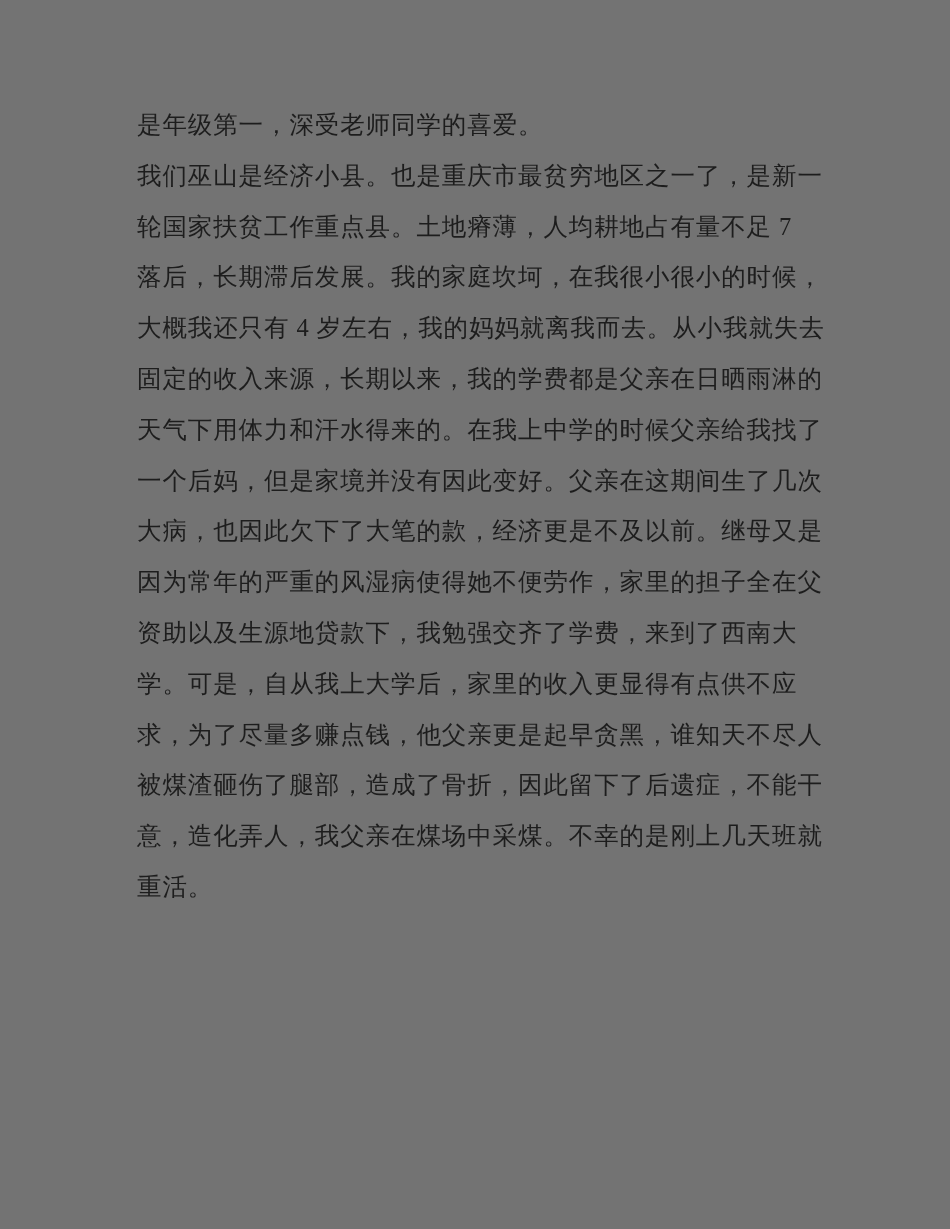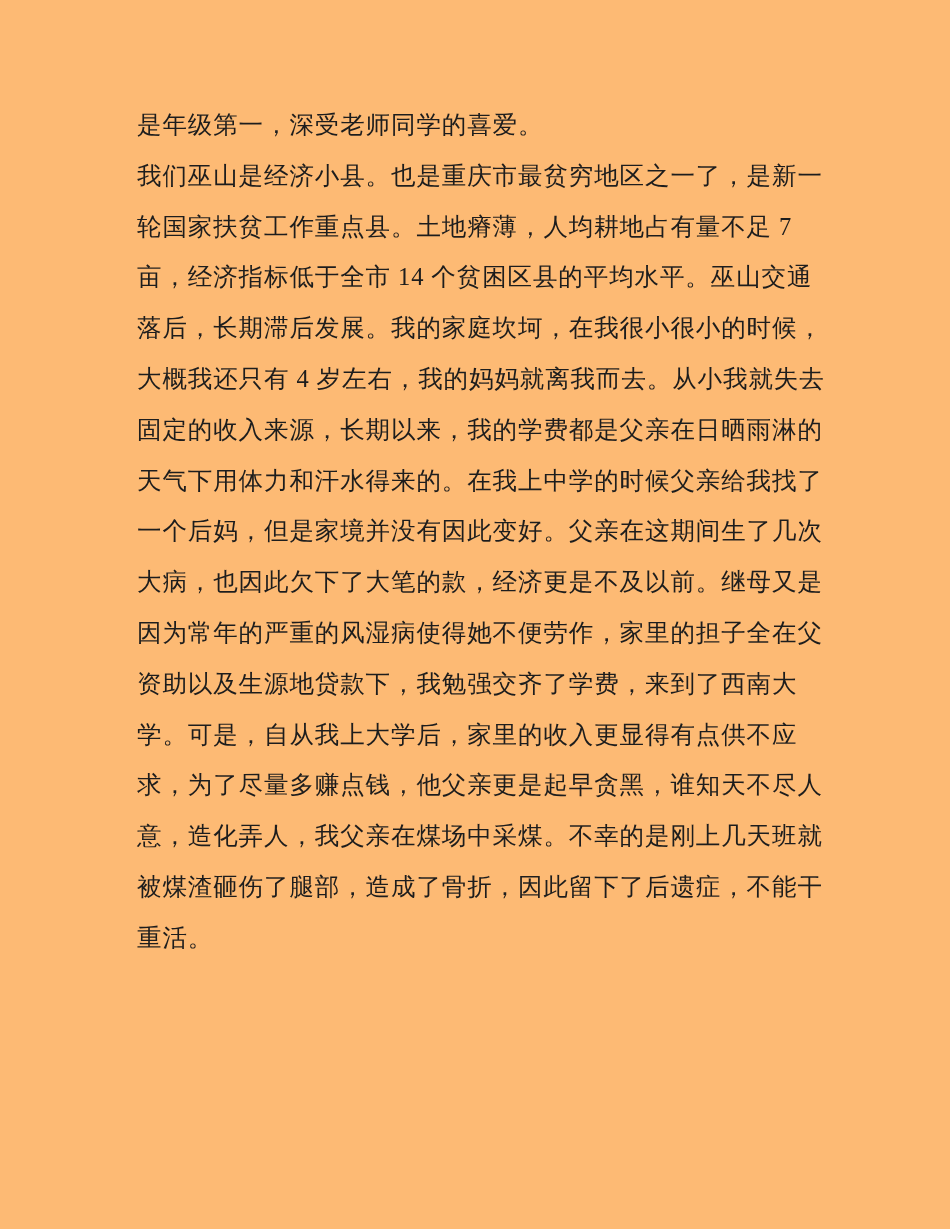--- a/index.html
+++ b/index.html
@@ -4,21 +4,21 @@
 <style>
   html, body {
     margin: 0;
     padding: 0;
     background: #ffffff;
   }
   .page {
     position: relative;
     width: 950px;
     height: 1229px;
-    background: #fdba74;
+    background: #737373;
     overflow: hidden;
     font-family: "Liberation Serif", "DejaVu Serif", serif;
   }
   .text-block {
     position: absolute;
     top: 100px;
     left: 137px;
     width: 690px;
   }
   .line {
@@ -32,28 +32,27 @@
   }
 </style>
 </head>
 <body>
 
 <div class="page">
   <div class="text-block">
     <div class="line">是年级第一，深受老师同学的喜爱。</div>
     <div class="line">我们巫山是经济小县。也是重庆市最贫穷地区之一了，是新一</div>
     <div class="line">轮国家扶贫工作重点县。土地瘠薄，人均耕地占有量不足 7</div>
-    <div class="line">亩，经济指标低于全市 14 个贫困区县的平均水平。巫山交通</div>
     <div class="line">落后，长期滞后发展。我的家庭坎坷，在我很小很小的时候，</div>
     <div class="line">大概我还只有 4 岁左右，我的妈妈就离我而去。从小我就失去</div>
     <div class="line">固定的收入来源，长期以来，我的学费都是父亲在日晒雨淋的</div>
     <div class="line">天气下用体力和汗水得来的。在我上中学的时候父亲给我找了</div>
     <div class="line">一个后妈，但是家境并没有因此变好。父亲在这期间生了几次</div>
     <div class="line">大病，也因此欠下了大笔的款，经济更是不及以前。继母又是</div>
     <div class="line">因为常年的严重的风湿病使得她不便劳作，家里的担子全在父</div>
     <div class="line">资助以及生源地贷款下，我勉强交齐了学费，来到了西南大</div>
     <div class="line">学。可是，自从我上大学后，家里的收入更显得有点供不应</div>
     <div class="line">求，为了尽量多赚点钱，他父亲更是起早贪黑，谁知天不尽人</div>
+    <div class="line">被煤渣砸伤了腿部，造成了骨折，因此留下了后遗症，不能干</div>
     <div class="line">意，造化弄人，我父亲在煤场中采煤。不幸的是刚上几天班就</div>
-    <div class="line">被煤渣砸伤了腿部，造成了骨折，因此留下了后遗症，不能干</div>
     <div class="line">重活。</div>
   </div>
 </div>
 
 </body></html>

